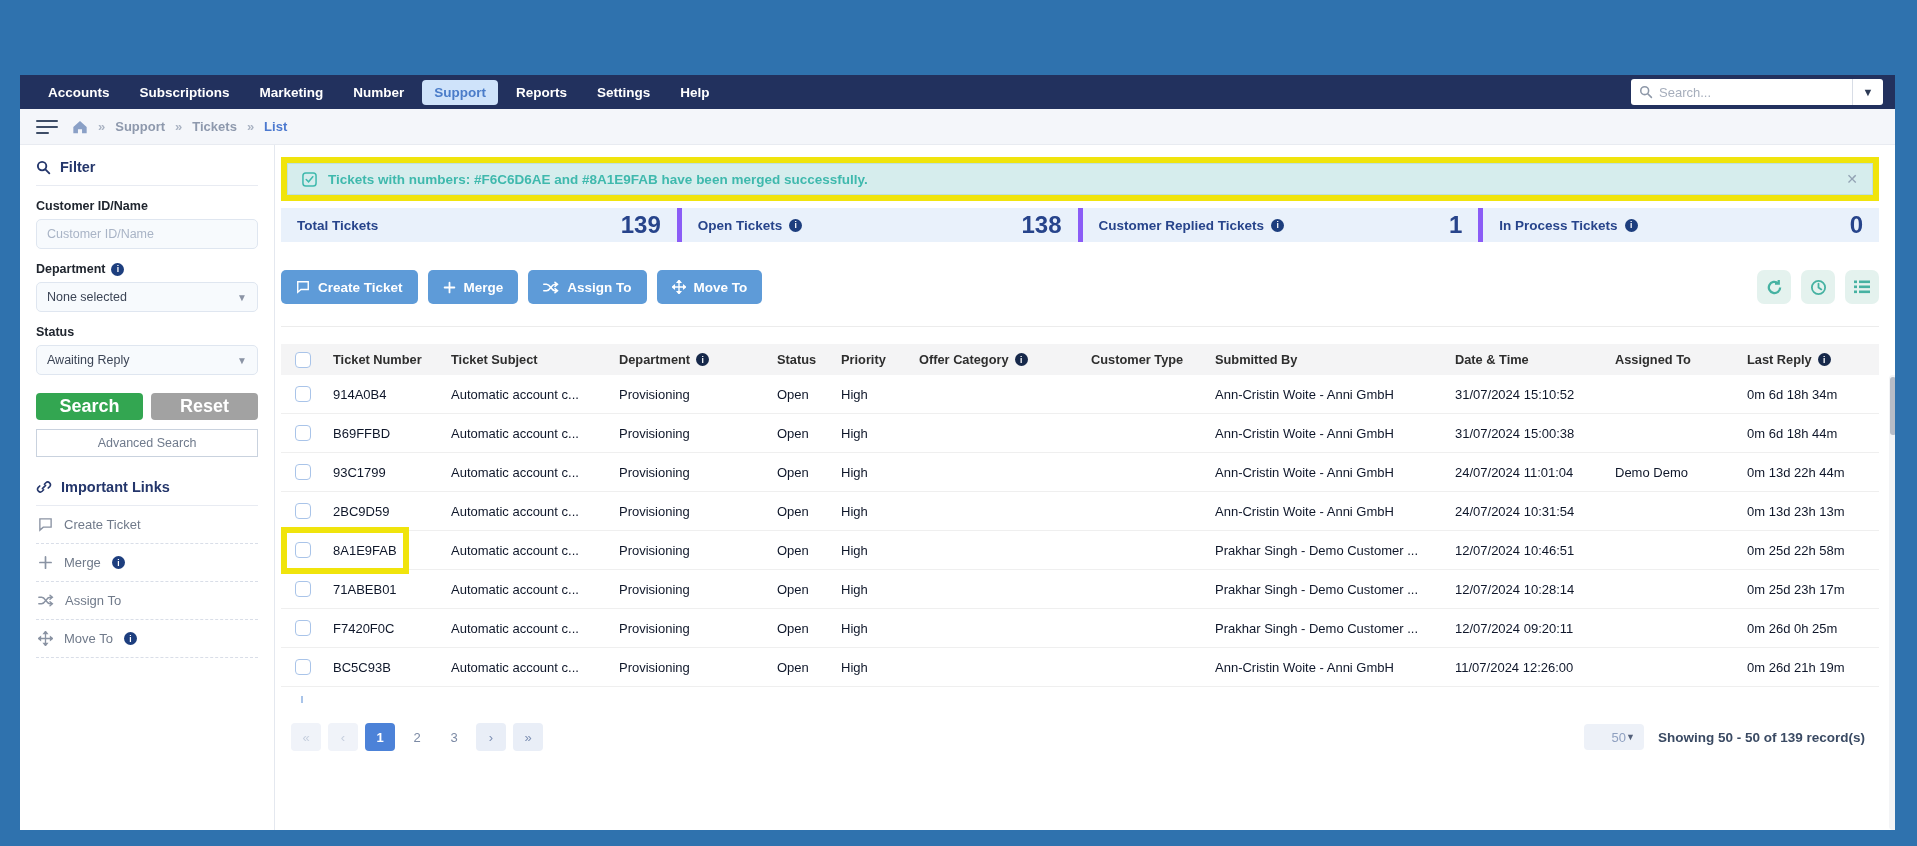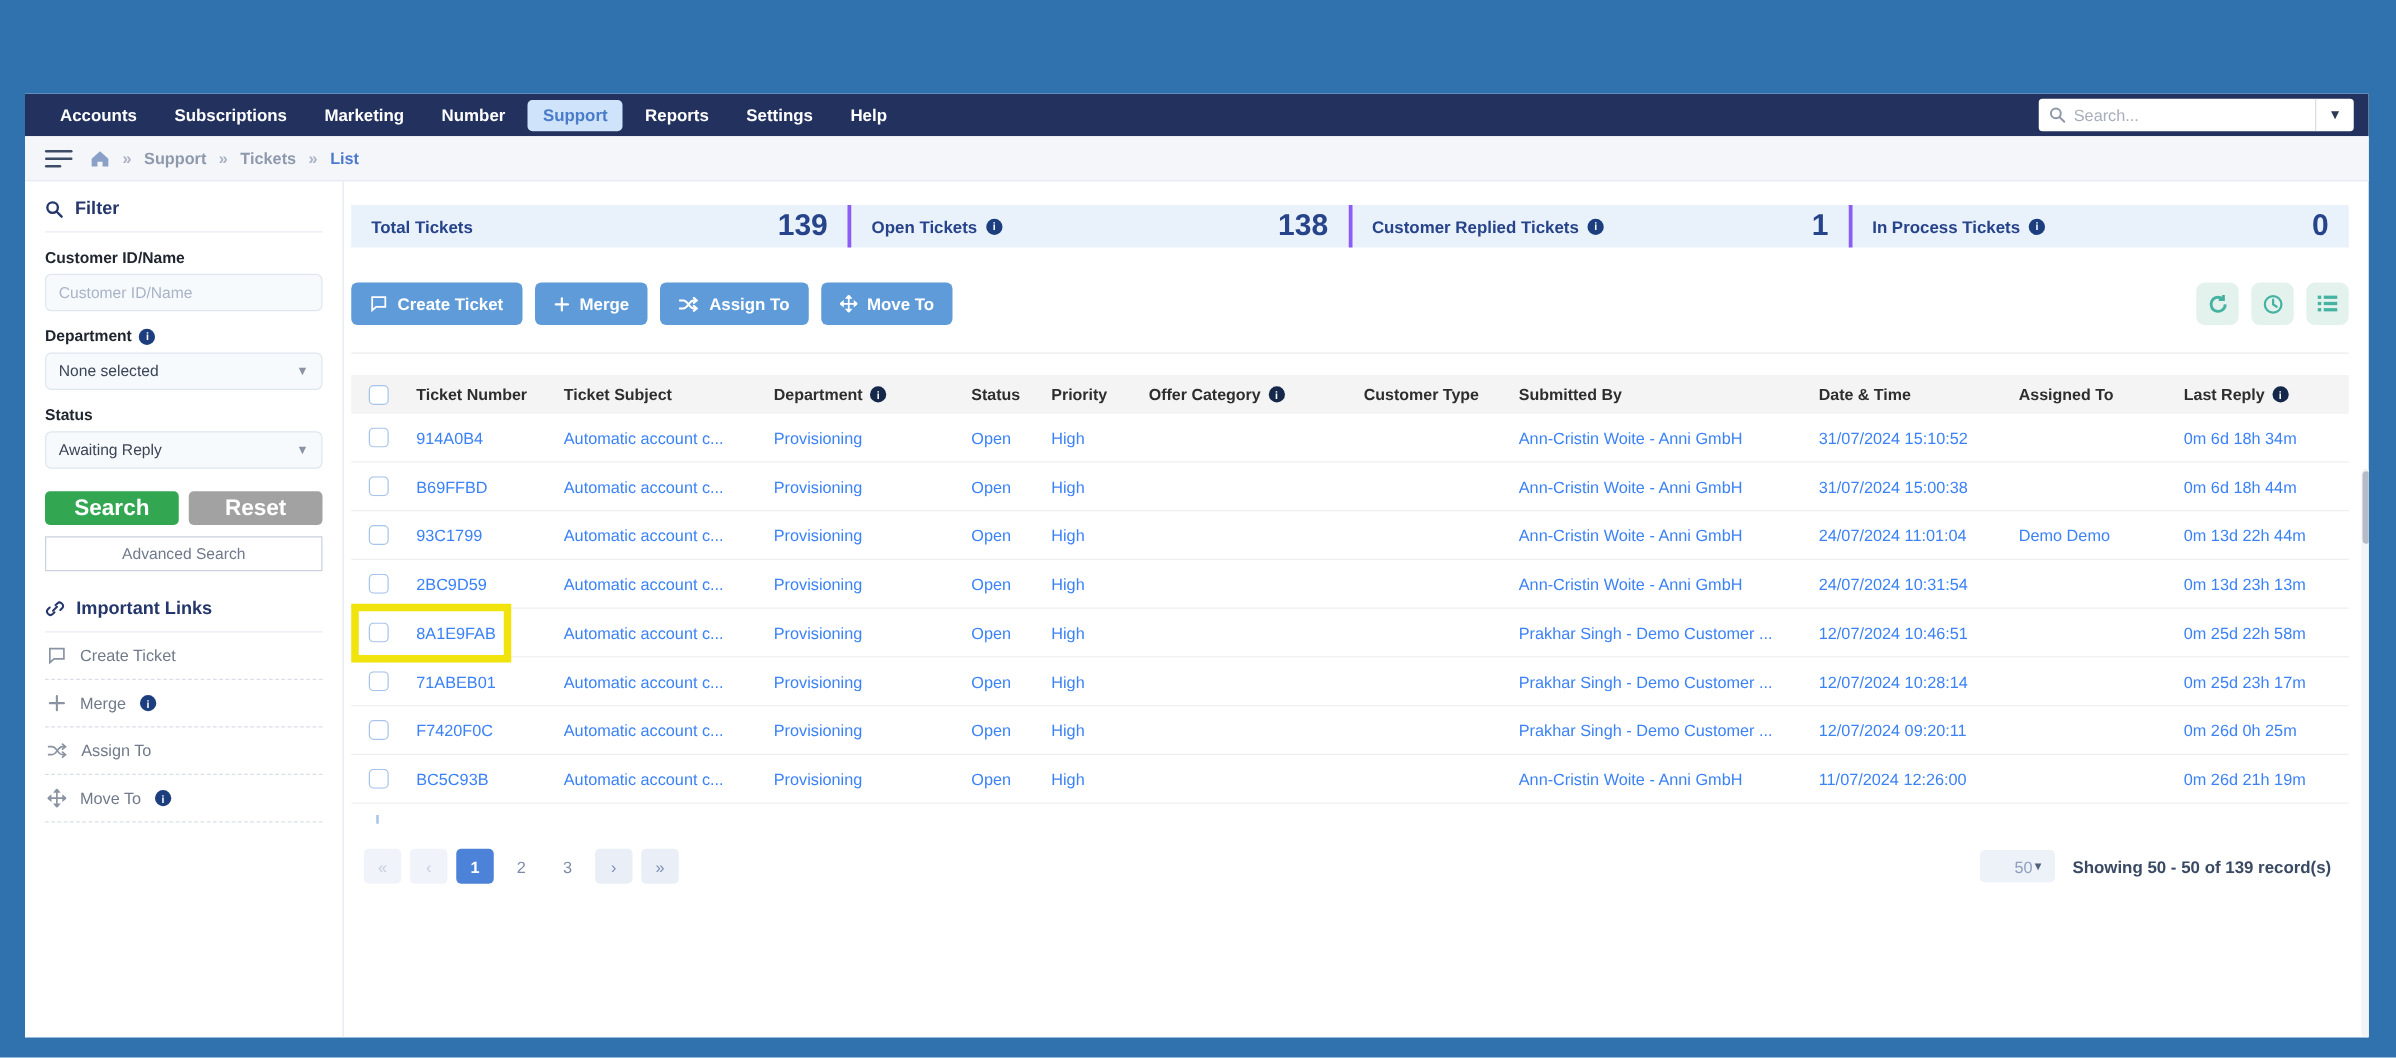--- a/index.html
+++ b/index.html
@@ -65,41 +65,41 @@
              border-bottom:1px dashed #d9dee8;cursor:pointer}
 
   
   .main{flex:1;padding:12px 16px 0 6px;display:flex;flex-direction:column;min-width:0;position:relative}
   .banner-wrap{border:6px solid #f0e40c}
   .banner{background:#d6eded;border:1px solid #bfe0e0;display:flex;align-items:center;padding:0 14px;height:32px;gap:11px}
   .banner-text{color:#3fb9ad;font-weight:bold;font-size:13.5px;flex:1}
   .close-x{color:#93a3b4;font-size:14px;cursor:pointer}
 
   .stats{display:flex;background:#e9f1fb;margin-top:7px;height:34px}
-  .stat{flex:1;display:flex;align-items:center;justify-content:space-between;padding:0 16px;border-right:3px solid #8b5cf6}
+  .stat{flex:1;display:flex;align-items:center;justify-content:space-between;padding:0 16px;border-right:5px solid #8b5cf6}
   .stat:last-child{border-right:none}
   .stat-label{color:#27448b;font-size:13.5px;font-weight:600;display:flex;gap:7px;align-items:center}
   .stat-value{color:#27448b;font-size:24px;font-weight:600}
   .info{width:13px;height:13px;border-radius:50%;background:#1d3e7e;color:#fff;font-size:8.5px;font-weight:bold;
         display:inline-flex;align-items:center;justify-content:center;font-style:normal;flex:0 0 13px}
   .info.dark{background:#16284a}
 
   .actions{display:flex;gap:10px;margin-top:28px;align-items:center}
   .action-btn{background:#5e9bd8;color:#fff;border:none;border-radius:5px;height:34px;padding:0 15px;
               display:flex;align-items:center;gap:8px;font-size:13.5px;font-weight:600;cursor:pointer;font-family:inherit}
   .icon-group{margin-left:auto;display:flex;gap:10px}
   .tool-btn{width:34px;height:34px;background:#e4f2ee;border:none;border-radius:7px;display:flex;align-items:center;
             justify-content:center;color:#46b2a2;cursor:pointer}
 
   .rule{height:1px;background:#ececec;margin-top:22px}
 
   
   .table{margin-top:17px;position:relative}
   .thead{display:flex;align-items:center;background:#f4f4f5;height:31px;font-size:12.8px;color:#2e2e2e;font-weight:600}
-  .trow{display:flex;align-items:center;height:39px;border-bottom:1px solid #efefef;font-size:13px;color:#3b82f6}
+  .trow{display:flex;align-items:center;height:39px;border-bottom:1px solid #efefef;font-size:13px;color:#0f172a}
   .cell{padding:0 8px;white-space:nowrap;overflow:hidden;display:flex;align-items:center;gap:6px}
   .c0{flex:0 0 44px;justify-content:center}
   .c1{flex:0 0 118px}.c2{flex:0 0 168px}.c3{flex:0 0 158px}.c4{flex:0 0 64px}.c5{flex:0 0 78px}
   .c6{flex:0 0 172px}.c7{flex:0 0 124px}.c8{flex:0 0 240px}.c9{flex:0 0 160px}.c10{flex:0 0 132px}
   .c11{flex:1 1 auto}
   .checkbox{width:16px;height:16px;border:1.6px solid #a9c4e9;border-radius:4px;background:#fff;cursor:pointer;flex:0 0 16px}
   .highlight-box{position:absolute;left:0;top:183px;width:128px;height:47px;border:6px solid #f0e40c;pointer-events:none}
 
   .partial-row{height:7px;overflow:hidden;margin-top:9px;padding-left:14px}
 
@@ -242,20 +242,30 @@
               <path d="M17.5 9 l-2.5 -2 v4 z"></path>
           </g>
         </svg>
         <span>Move To</span>
         <i class="info">i</i>
       </div>
     </div>
 
     <div class="main">
 
+      <div class="banner-wrap">
+        <div class="banner">
+          <svg width="15" height="15" viewBox="0 0 16 16">
+            <rect x="1" y="1" width="14" height="14" rx="3" fill="none" stroke="#3fb9ad" stroke-width="1.6"></rect>
+            <path d="M4.5 8 l2.5 2.5 L11.5 5" fill="none" stroke="#3fb9ad" stroke-width="1.6" stroke-linecap="round"></path>
+          </svg>
+          <span class="banner-text">Tickets with numbers: #F6C6D6AE and #8A1E9FAB have been merged successfully.</span>
+          <span class="close-x">✕</span>
+        </div>
+      </div>
 
       <div class="stats">
         <div class="stat">
           <span class="stat-label">
               <span>Total Tickets</span>
             </span>
           <span class="stat-value">139</span>
         </div>
         <div class="stat">
           <span class="stat-label">

